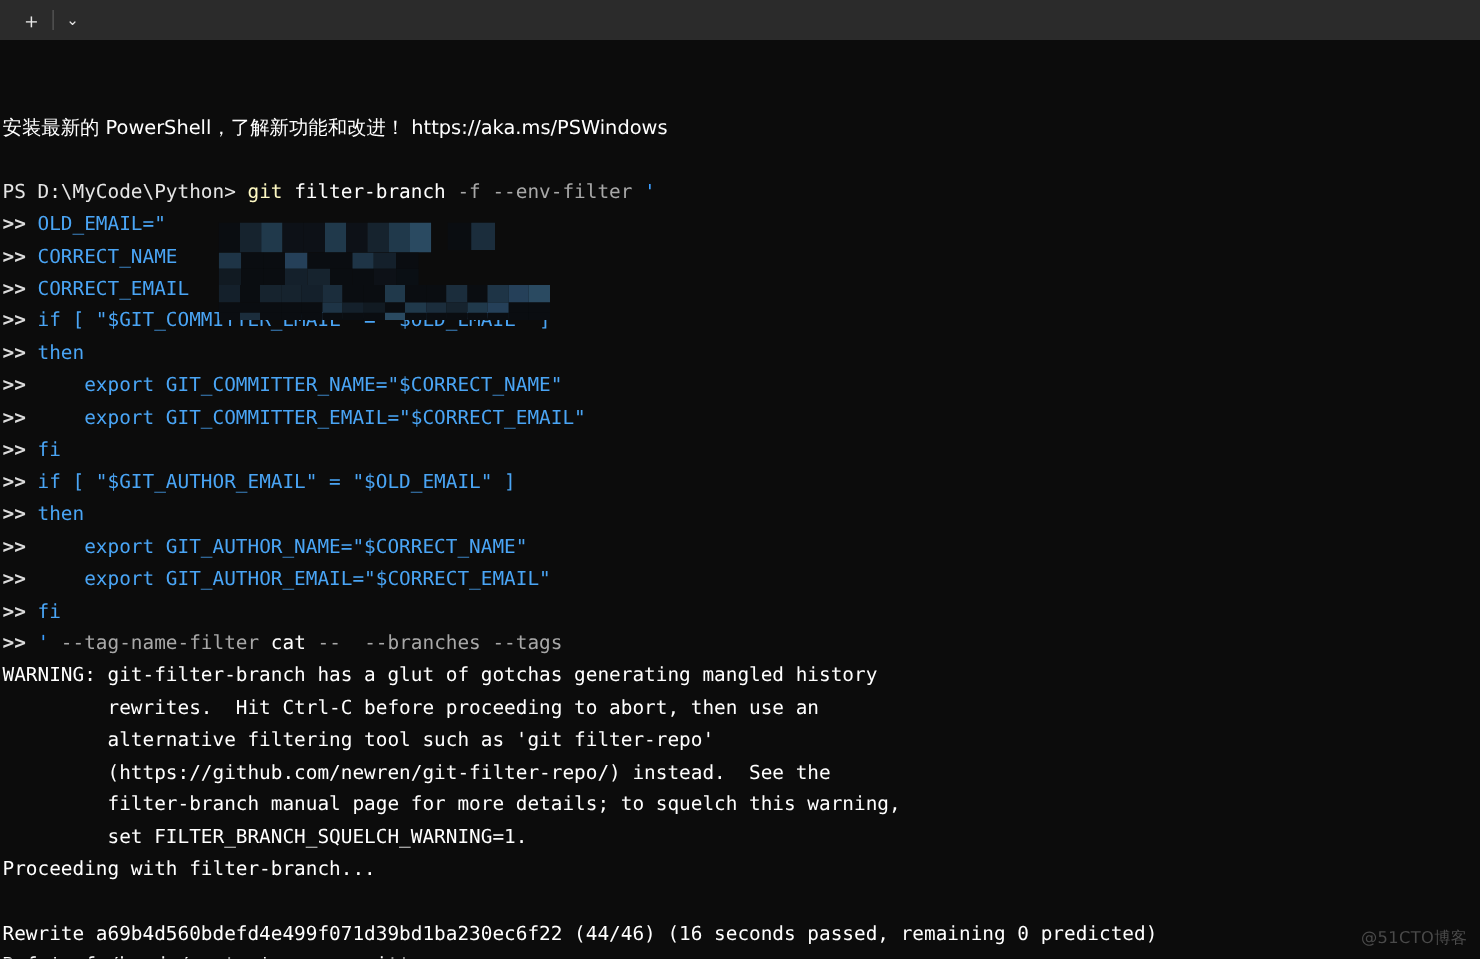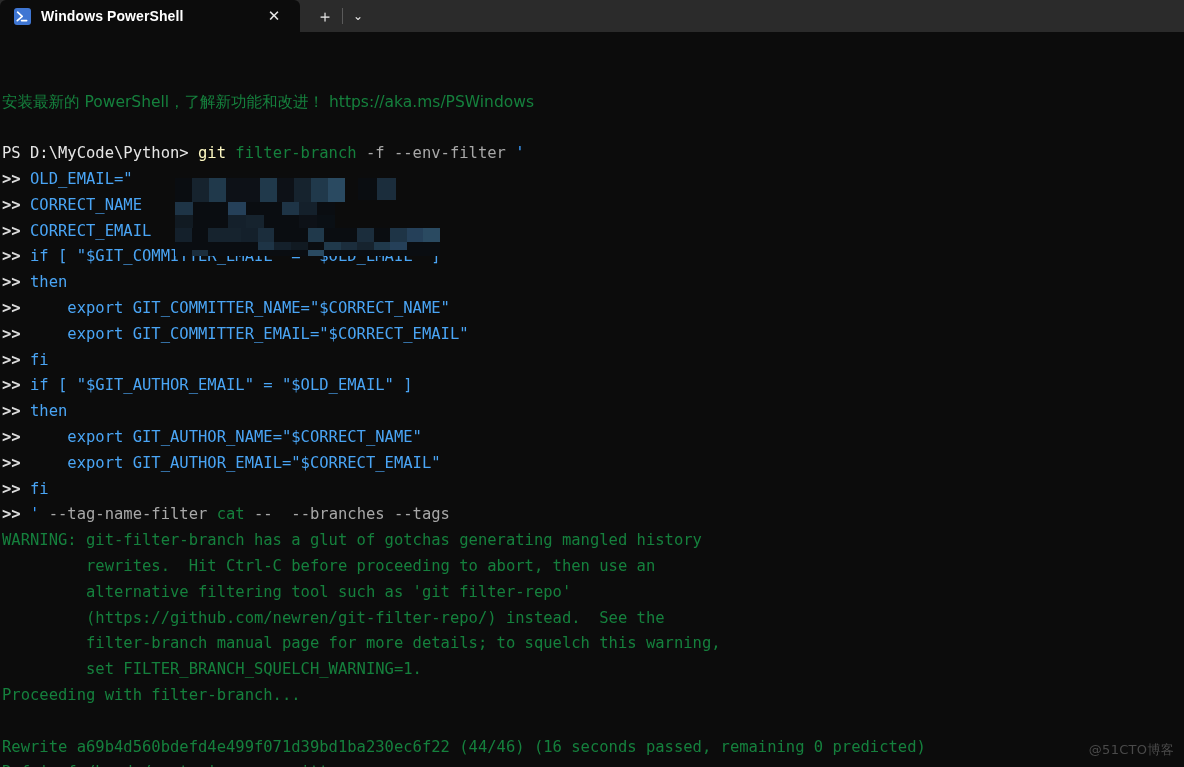--- a/index.html
+++ b/index.html
@@ -112,21 +112,21 @@
     font-family: "DejaVu Sans Mono", monospace;
     font-size: 15.5px;
     line-height: 25.8px;
     white-space: pre;
     color: #cccccc;
   }
   .line { white-space: pre; height: 25.8px; }
   .blank { height: 25.8px; }
 
   
-  .c-white   { color: #15803d; }
+  .c-white   { color: #ffffff; }
   .c-grey    { color: #a8a8a8; }
   .c-blue    { color: #3b9eff; }
   .c-blue2   { color: #4aa5f5; }
   .c-yellow  { color: #fef9c3; }
   .c-prompt  { color: #e6e6e6; }
   .c-contin  { color: #dcdcdc; font-weight: bold; }
 
   .cjk { font-family: "DejaVu Sans", sans-serif; }
 
   
@@ -155,30 +155,20 @@
     user-select: none;
   }
 </style>
 </head>
 <body>
 
 <div class="window">
 
   <div class="tabstrip">
 
-    <div class="tab">
-      <span class="tab-icon">
-        <svg width="17" height="17" viewBox="0 0 17 17">
-          <path d="M3.6 4.2 L8.2 8.4 L3.3 12.6" fill="none" stroke="#ffffff" stroke-width="1.7" stroke-linecap="round" stroke-linejoin="round"></path>
-          <path d="M7.6 12.6 L12.6 12.6" fill="none" stroke="#ffffff" stroke-width="1.7" stroke-linecap="round"></path>
-        </svg>
-      </span>
-      <span class="tab-title">Windows PowerShell</span>
-      <span class="tab-close">✕</span>
-    </div>
 
     <div class="tab-actions">
       <span class="tab-btn">＋</span>
       <span class="tab-sep"></span>
       <span class="tab-btn small">⌄</span>
     </div>
   </div>
 
   <div class="terminal">
     <div class="term-inner" id="term-inner"><div class="blank"></div><div class="blank"></div><div class="line"><span class="c-white cjk">安装最新的 PowerShell，了解新功能和改进！ https://aka.ms/PSWindows</span></div><div class="blank"></div><div class="line"><span class="c-prompt">PS D:\MyCode\Python&gt; </span><span class="c-yellow">git</span><span class="c-white"> filter-branch </span><span class="c-grey">-f --env-filter </span><span class="c-blue">'</span></div><div class="line"><span class="c-contin">&gt;&gt; </span><span class="c-blue2">OLD_EMAIL="</span></div><div class="line"><span class="c-contin">&gt;&gt; </span><span class="c-blue2">CORRECT_NAME</span></div><div class="line"><span class="c-contin">&gt;&gt; </span><span class="c-blue2">CORRECT_EMAIL</span></div><div class="line"><span class="c-contin">&gt;&gt; </span><span class="c-blue2">if [ "$GIT_COMMITTER_EMAIL" = "$OLD_EMAIL" ]</span></div><div class="line"><span class="c-contin">&gt;&gt; </span><span class="c-blue2">then</span></div><div class="line"><span class="c-contin">&gt;&gt; </span><span class="c-blue2">    export GIT_COMMITTER_NAME="$CORRECT_NAME"</span></div><div class="line"><span class="c-contin">&gt;&gt; </span><span class="c-blue2">    export GIT_COMMITTER_EMAIL="$CORRECT_EMAIL"</span></div><div class="line"><span class="c-contin">&gt;&gt; </span><span class="c-blue2">fi</span></div><div class="line"><span class="c-contin">&gt;&gt; </span><span class="c-blue2">if [ "$GIT_AUTHOR_EMAIL" = "$OLD_EMAIL" ]</span></div><div class="line"><span class="c-contin">&gt;&gt; </span><span class="c-blue2">then</span></div><div class="line"><span class="c-contin">&gt;&gt; </span><span class="c-blue2">    export GIT_AUTHOR_NAME="$CORRECT_NAME"</span></div><div class="line"><span class="c-contin">&gt;&gt; </span><span class="c-blue2">    export GIT_AUTHOR_EMAIL="$CORRECT_EMAIL"</span></div><div class="line"><span class="c-contin">&gt;&gt; </span><span class="c-blue2">fi</span></div><div class="line"><span class="c-contin">&gt;&gt; </span><span class="c-blue">' </span><span class="c-grey">--tag-name-filter </span><span class="c-white">cat </span><span class="c-grey">--  --branches --tags</span></div><div class="line"><span class="c-white">WARNING: git-filter-branch has a glut of gotchas generating mangled history</span></div><div class="line"><span class="c-white">         rewrites.  Hit Ctrl-C before proceeding to abort, then use an</span></div><div class="line"><span class="c-white">         alternative filtering tool such as 'git filter-repo'</span></div><div class="line"><span class="c-white">         (https://github.com/newren/git-filter-repo/) instead.  See the</span></div><div class="line"><span class="c-white">         filter-branch manual page for more details; to squelch this warning,</span></div><div class="line"><span class="c-white">         set FILTER_BRANCH_SQUELCH_WARNING=1.</span></div><div class="line"><span class="c-white">Proceeding with filter-branch...</span></div><div class="blank"></div><div class="line"><span class="c-white">Rewrite a69b4d560bdefd4e499f071d39bd1ba230ec6f22 (44/46) (16 seconds passed, remaining 0 predicted)</span></div><div class="line"><span class="c-white">Ref 'refs/heads/master' was rewritten</span></div></div>

